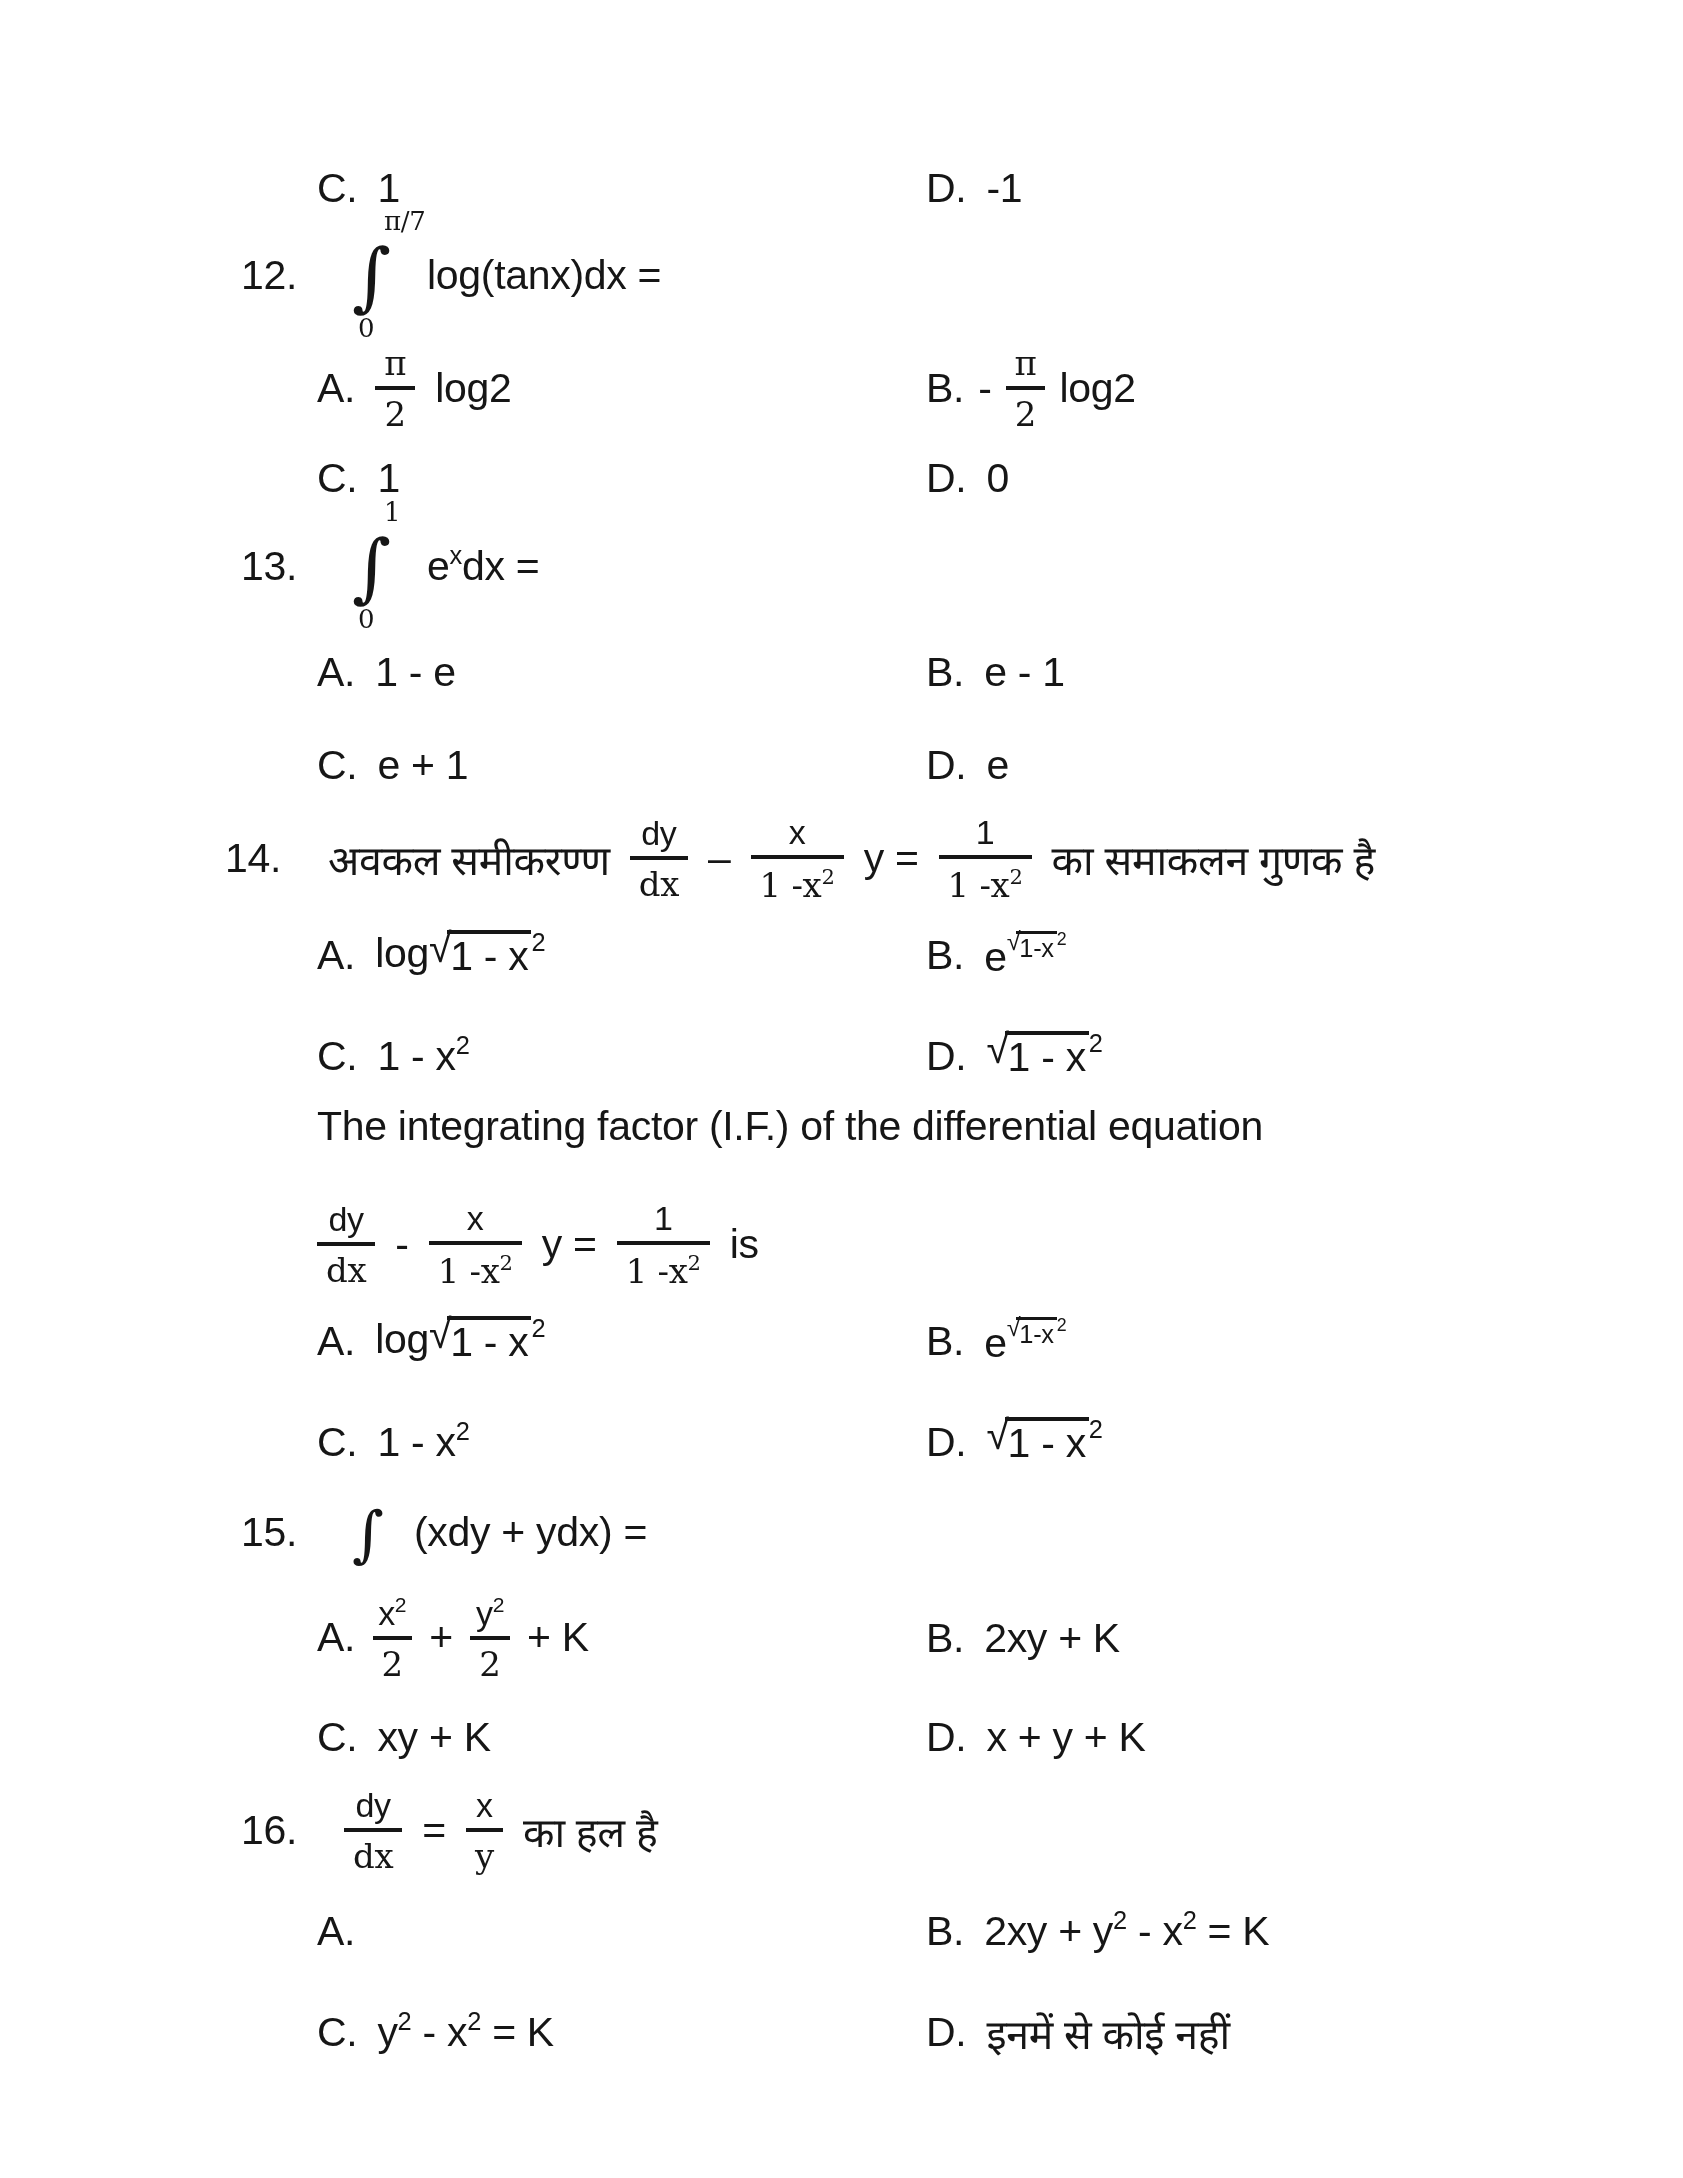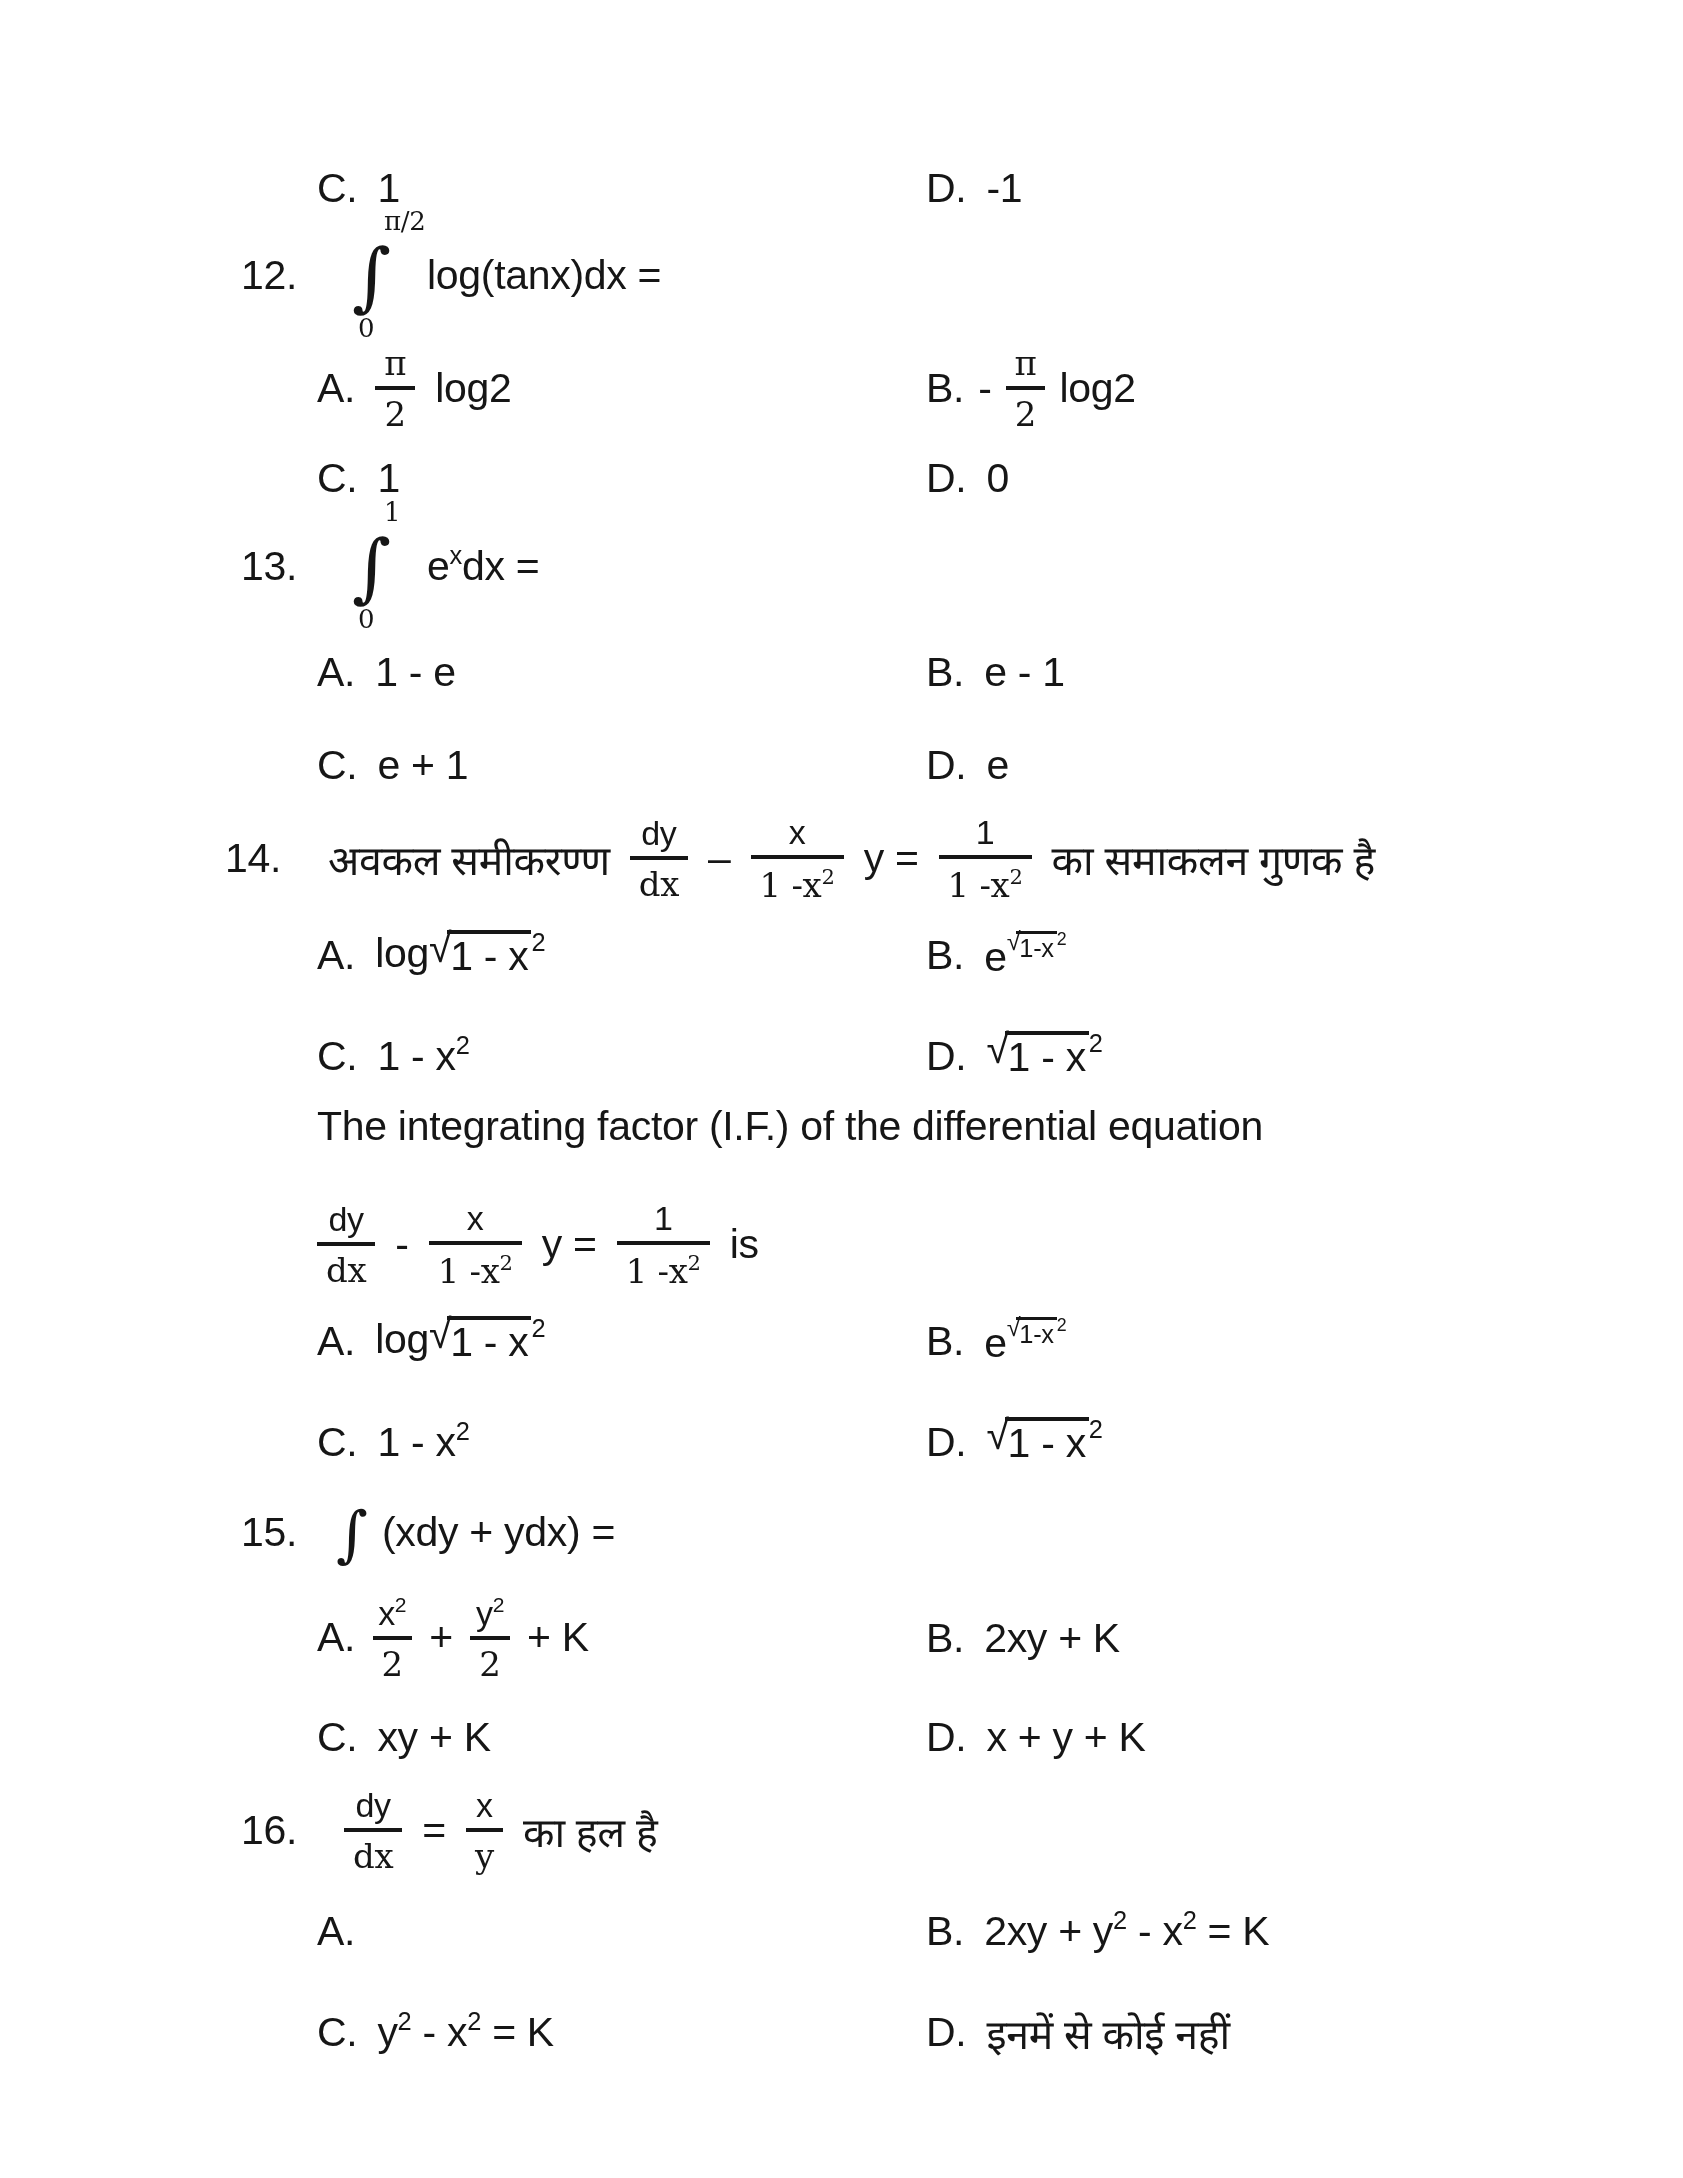--- a/index.html
+++ b/index.html
@@ -90,21 +90,21 @@
       <span>1</span>
   </div>
   <div class="opt" style="left:926px; top:160px; height:57px;">
     <span>D.</span>
       <span>-1</span>
   </div>
 
   <div class="row" style="left:218px; top:210px; height:131px;">
     <span class="qnum">12.</span>
     <span class="integral">
-      <span class="up">π/2</span>
+      <span class="up">π/7</span>
       <span class="glyph">∫</span>
       <span class="lo">0</span>
     </span>
     <span>log(tanx)dx =</span>
   </div>
   <div class="opt" style="left:317px; top:335px; height:107px;">
     <span>A.</span>
     <span class="frac">
       <span class="fn serif">π</span>
       <span class="fd">2</span>
@@ -239,21 +239,21 @@
     <span class="inline"><span>1 - x</span><span class="sp">2</span></span>
   </div>
   <div class="opt" style="left:926px; top:1400px; height:85px;">
     <span>D.</span>
     <span class="inline"><span class="sqrt">
           <span class="rt">√</span>
           <span class="rad">1 - x</span>
         </span><span class="sp">2</span></span>
   </div>
 
-  <div class="row" style="left:218px; top:1479px; height:107px; gap:8px;">
+  <div class="row" style="left:218px; top:1479px; height:107px; gap:24px;">
     <span class="qnum">15.</span>
     <span class="integral bare">
       <span class="glyph">∫</span>
     </span>
     <span>(xdy + ydx) =</span>
   </div>
   <div class="opt tight" style="left:317px; top:1582px; height:111px;">
     <span>A.</span>
     <span class="frac">
       <span class="fn"><span>x</span><span class="sp">2</span></span>

